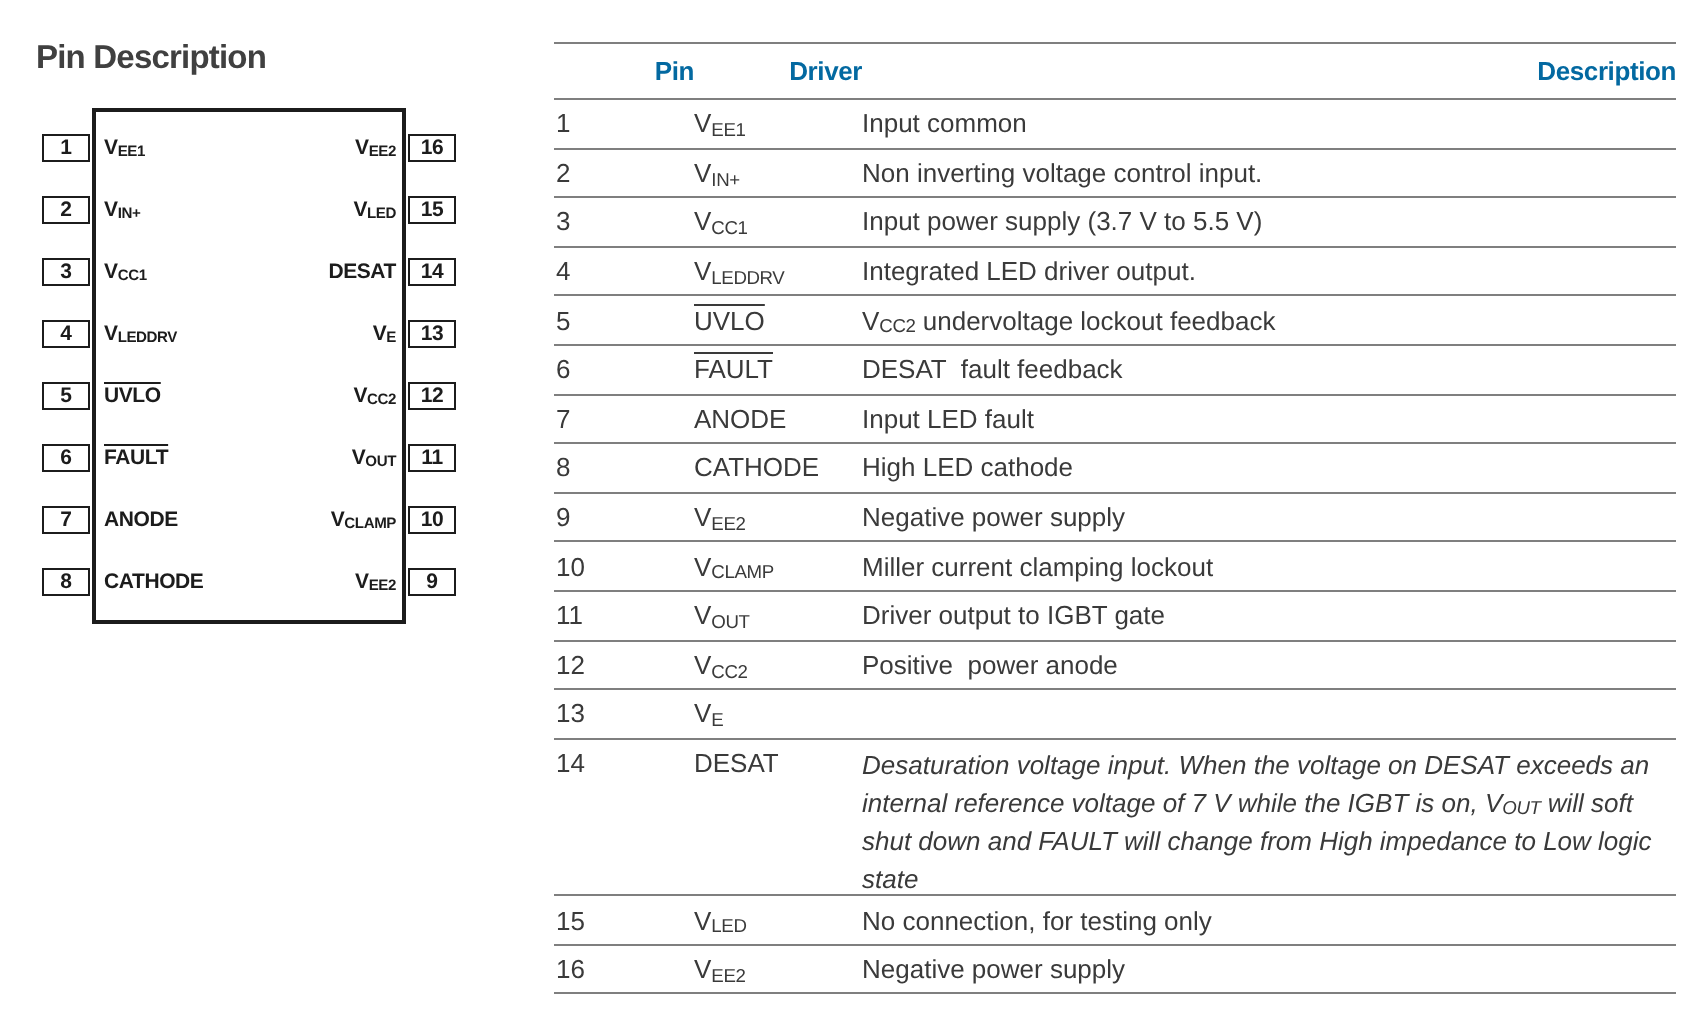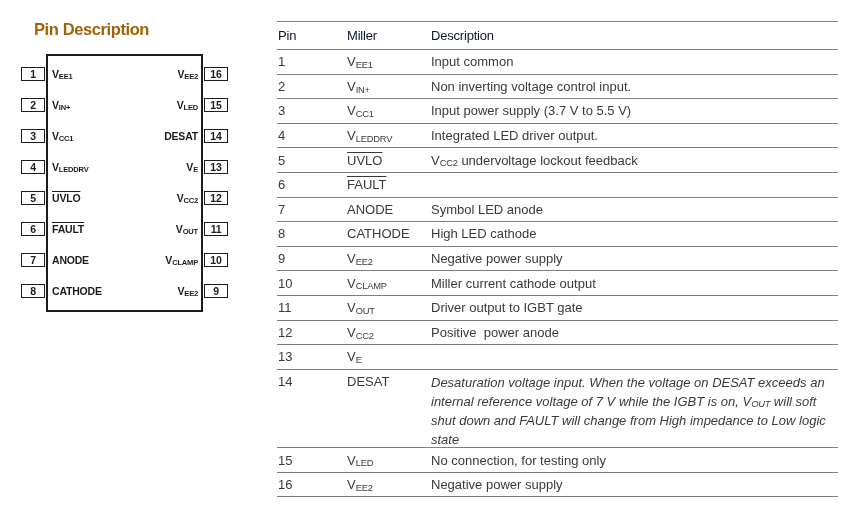--- a/index.html
+++ b/index.html
@@ -4,22 +4,22 @@
 <style>
   html, body { margin: 0; padding: 0; background: #ffffff; }
   .page {
     position: relative;
     width: 854px; height: 508px;
     background: #ffffff;
     font-family: "Liberation Sans", sans-serif;
     overflow: hidden;
   }
   .title {
-    position: absolute; left: 34px; top: 20px;
-    font-size: 16.5px; font-weight: bold; color: #a16207;
+    position: absolute; left: 18px; top: 20px;
+    font-size: 16.5px; font-weight: bold; color: #404040;
     letter-spacing: -0.4px;
   }
   
   .chip { position: absolute; left: 21px; top: 54px; width: 208px; height: 259px; }
   .chip-body {
     position: absolute; left: 25px; top: 0;
     width: 153px; height: 254px;
     border: 2.5px solid #1c1c1c; background: #ffffff;
   }
   .pin-box {
@@ -47,22 +47,23 @@
   
   .pin-table {
     position: absolute; left: 277px; top: 21px; width: 561px;
     border-top: 1.5px solid #7f7f7f;
     font-size: 13px; color: #3a3a3a;
   }
   .t-head {
     display: flex; align-items: center;
     height: 28px; box-sizing: border-box;
     border-bottom: 1.5px solid #7f7f7f;
-    font-weight: normal; color: #0f172a;
+    font-weight: bold; color: #0369a1;
     letter-spacing: -0.2px;
+    text-align: right;
   }
   .t-row {
     display: flex; align-items: center;
     height: 24.6px; box-sizing: border-box;
     border-bottom: 1.5px solid #7f7f7f;
   }
   .t-row.tall { height: 78.5px; align-items: flex-start; }
   .t-row.tall .c-pin, .t-row.tall .c-sym { padding-top: 4.5px; }
   .t-row.tall .c-desc { padding-top: 4.5px; line-height: 18.6px; font-style: italic; }
   .c-pin  { width: 70px;  flex: none; padding-left: 1px; box-sizing: border-box; }
@@ -112,21 +113,21 @@
         <div class="pin-box right" style="top: 198.5px;">10</div>
         <div class="pin-label right" style="top: 198.5px;">V<span class="sub">CLAMP</span></div>
         <div class="pin-box right" style="top: 229.5px;">9</div>
         <div class="pin-label right" style="top: 229.5px;">V<span class="sub">EE2</span></div>
       </div>
   </div>
 
   <div class="pin-table">
     <div class="t-head">
       <div class="c-pin">Pin</div>
-      <div class="c-sym">Miller</div>
+      <div class="c-sym">Driver</div>
       <div class="c-desc">Description</div>
     </div>
     <div id="t-rows">
         <div class="t-row">
           <div class="c-pin">1</div>
           <div class="c-sym">V<span class="sub">EE1</span></div>
           <div class="c-desc">Input common</div>
         </div>
         <div class="t-row">
           <div class="c-pin">2</div>
@@ -144,40 +145,41 @@
           <div class="c-desc">Integrated LED driver output.</div>
         </div>
         <div class="t-row">
           <div class="c-pin">5</div>
           <div class="c-sym"><span class="ov">UVLO</span></div>
           <div class="c-desc">V<span class="sub">CC2</span> undervoltage lockout feedback</div>
         </div>
         <div class="t-row">
           <div class="c-pin">6</div>
           <div class="c-sym"><span class="ov">FAULT</span></div>
+          <div class="c-desc">DESAT  fault feedback</div>
         </div>
         <div class="t-row">
           <div class="c-pin">7</div>
           <div class="c-sym">ANODE</div>
-          <div class="c-desc">Symbol LED anode</div>
+          <div class="c-desc">Input LED fault</div>
         </div>
         <div class="t-row">
           <div class="c-pin">8</div>
           <div class="c-sym">CATHODE</div>
           <div class="c-desc">High LED cathode</div>
         </div>
         <div class="t-row">
           <div class="c-pin">9</div>
           <div class="c-sym">V<span class="sub">EE2</span></div>
           <div class="c-desc">Negative power supply</div>
         </div>
         <div class="t-row">
           <div class="c-pin">10</div>
           <div class="c-sym">V<span class="sub">CLAMP</span></div>
-          <div class="c-desc">Miller current cathode output</div>
+          <div class="c-desc">Miller current clamping lockout</div>
         </div>
         <div class="t-row">
           <div class="c-pin">11</div>
           <div class="c-sym">V<span class="sub">OUT</span></div>
           <div class="c-desc">Driver output to IGBT gate</div>
         </div>
         <div class="t-row">
           <div class="c-pin">12</div>
           <div class="c-sym">V<span class="sub">CC2</span></div>
           <div class="c-desc">Positive  power anode</div>

